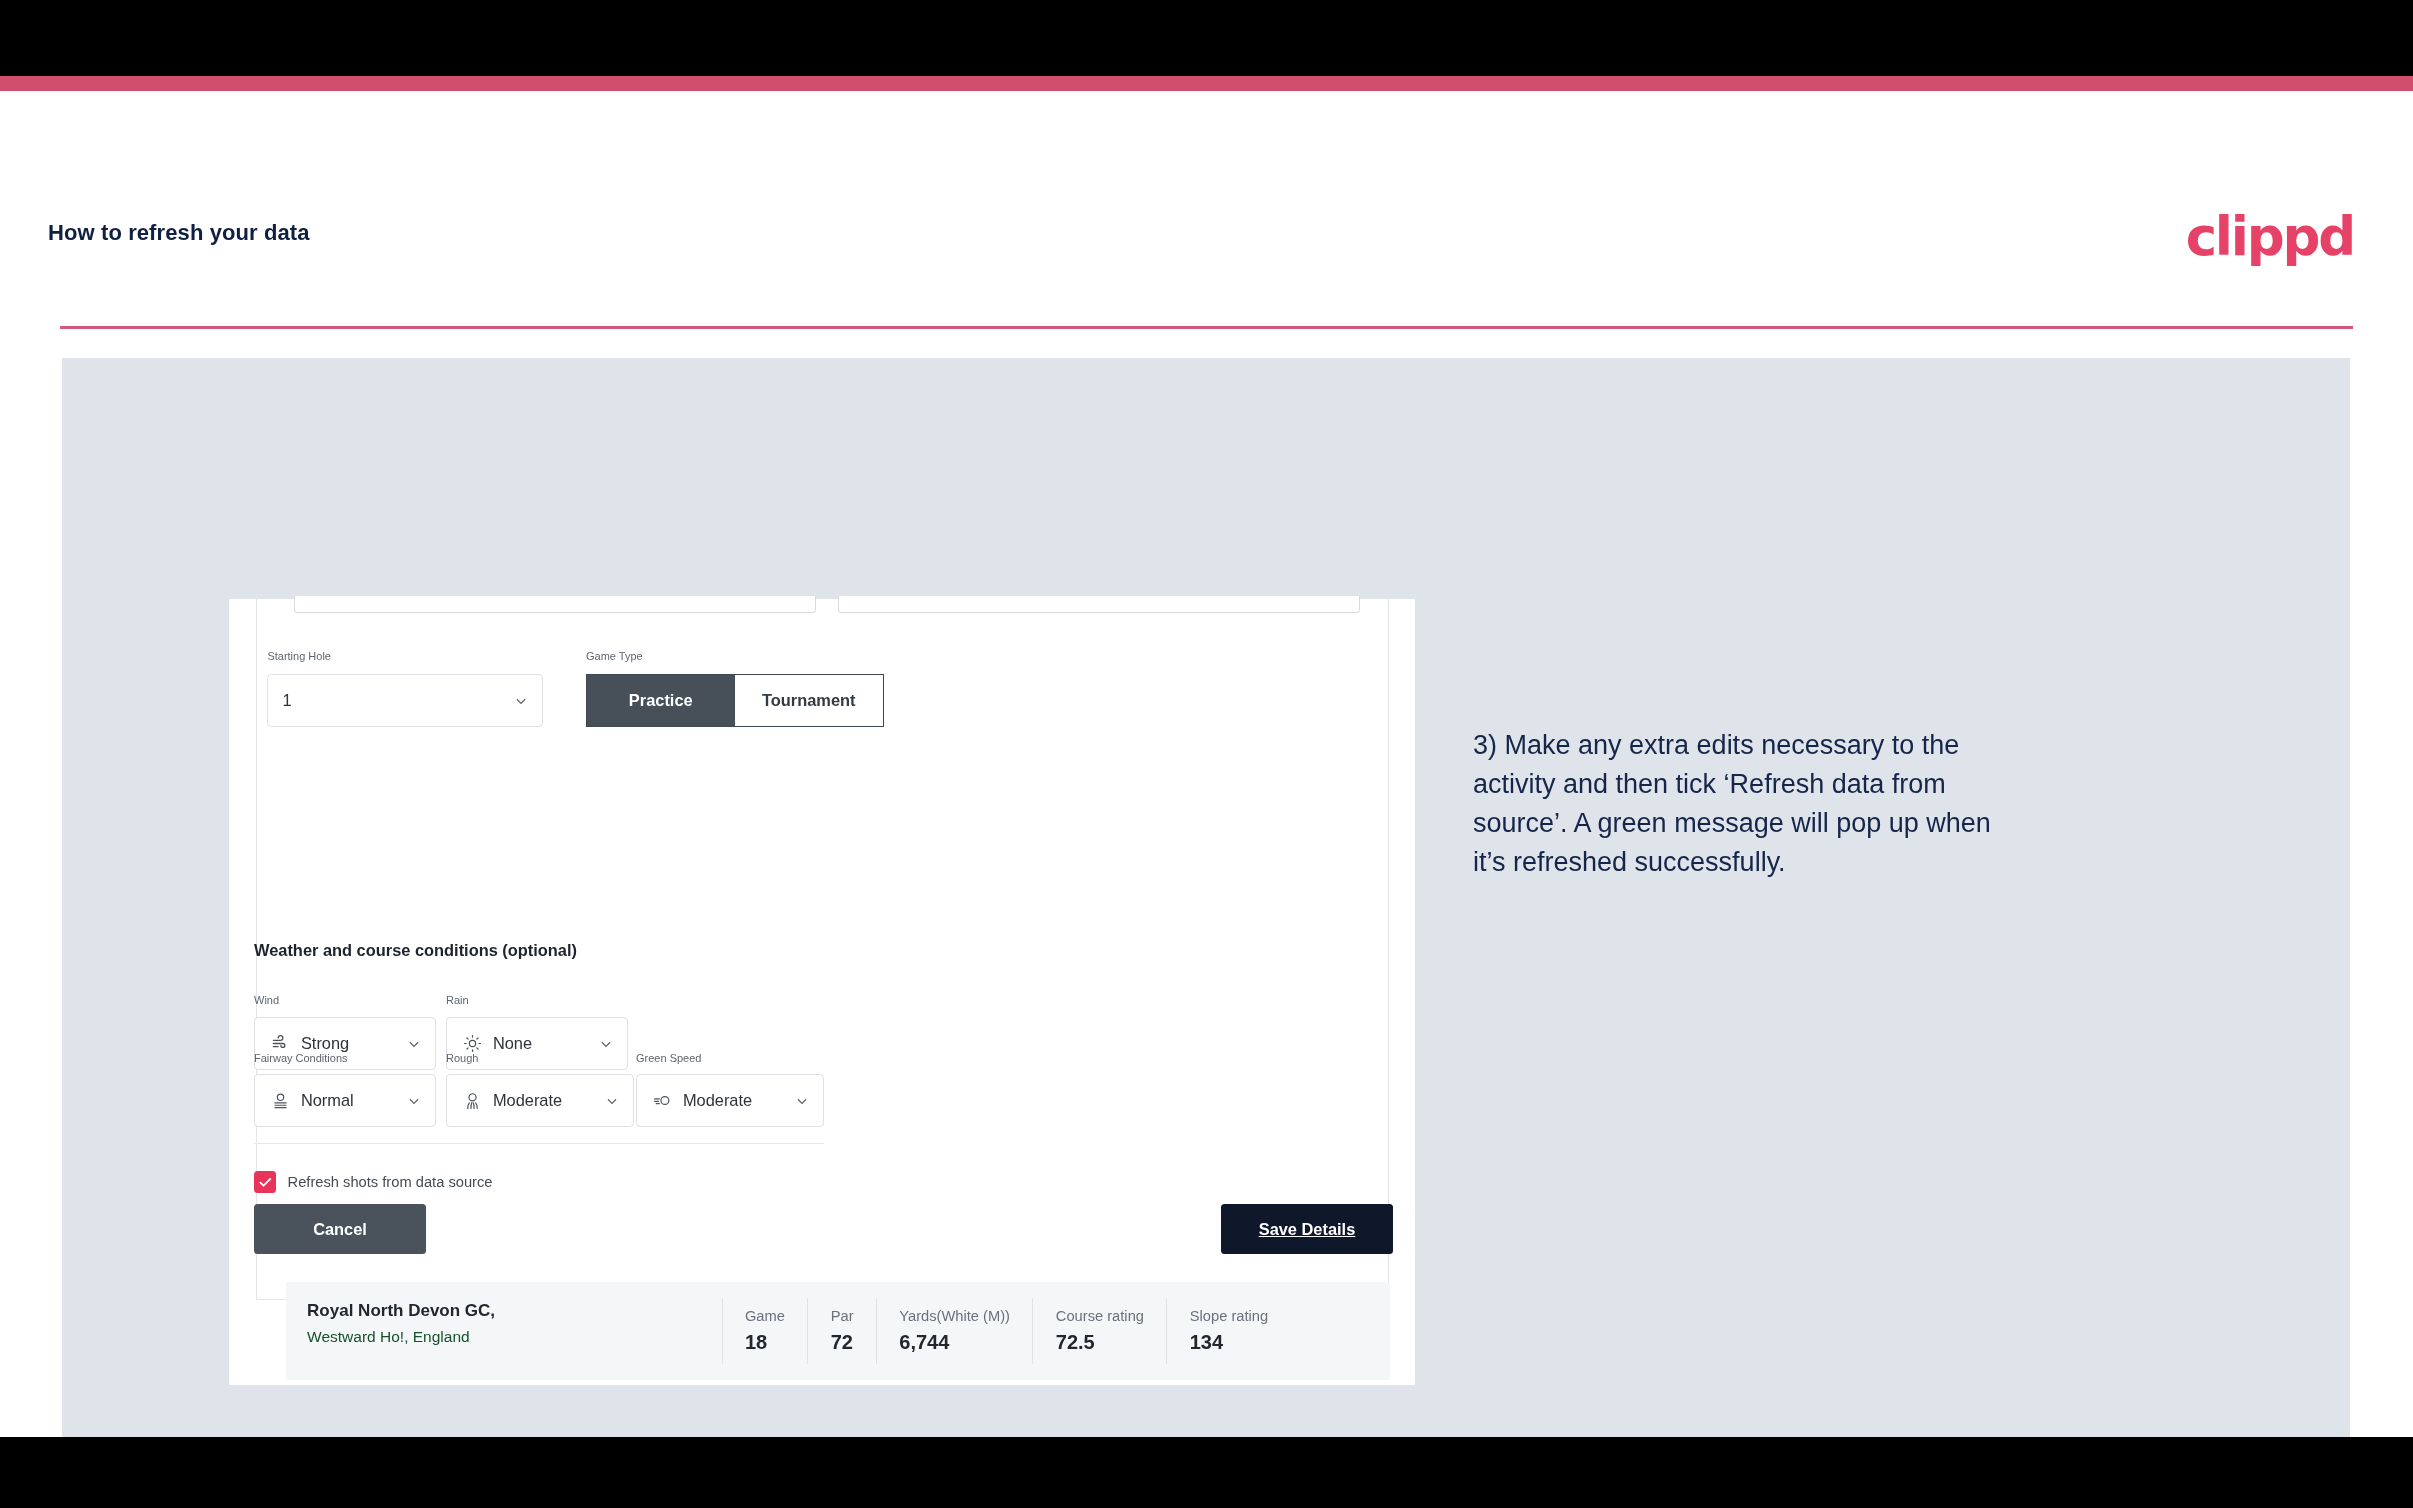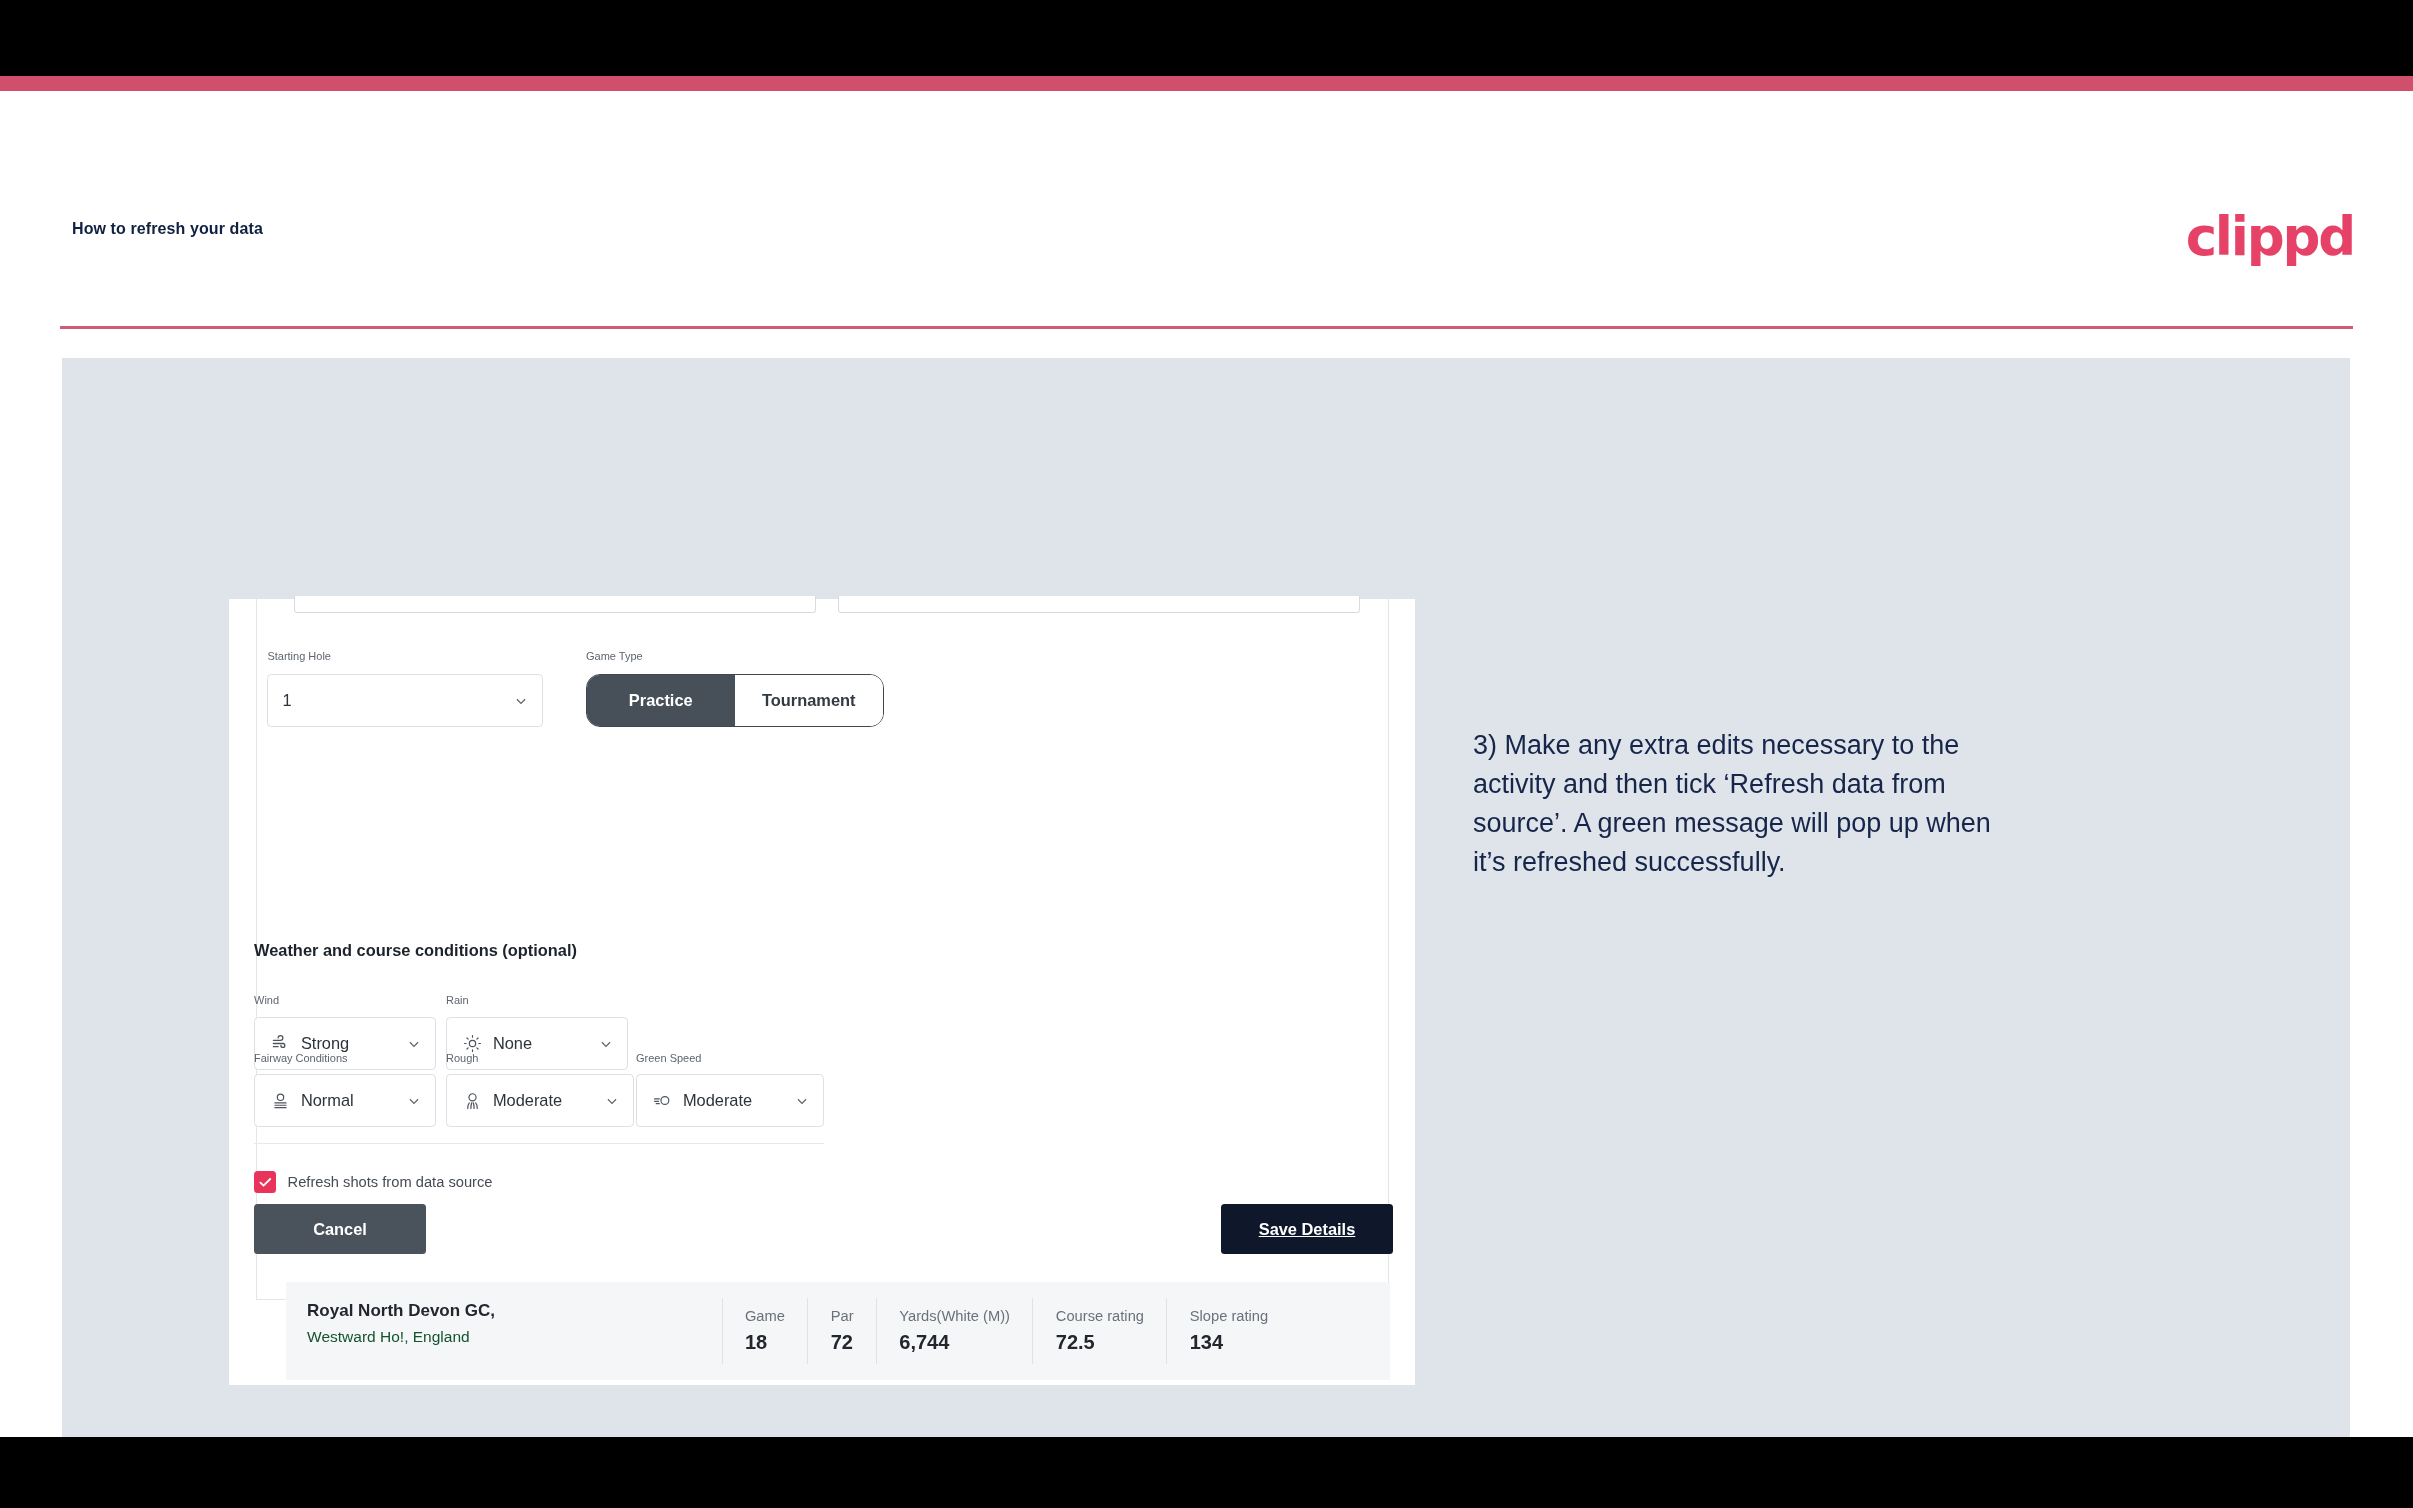--- a/index.html
+++ b/index.html
@@ -15,22 +15,22 @@
   .topbar-pink  { position:absolute; left:0; top:76px; width:2413px; height:14.7px; background:#cf4f6c; }
   .bottombar-black { position:absolute; left:0; top:1437px; width:2413px; height:72px; background:#000; }
 
   .slide {
     position:absolute; left:0; top:91px; width:2413px; height:1346px;
     background:#ffffff;
   }
 
   
   .hdr-title {
-    position:absolute; left:72px; top:129px;
-    font-size:16px; font-weight:bold; color:#102040; letter-spacing:0.1px;
+    position:absolute; left:48px; top:129px;
+    font-size:22px; font-weight:bold; color:#102040; letter-spacing:0.1px;
   }
   .hdr-logo {
     position:absolute; right:59px; top:119px;
     font-size:53px; font-weight:bold; color:#e8republic;
     color:#e64268;
     letter-spacing:-2.2px; line-height:1;
     font-family:"DejaVu Sans", sans-serif;
   }
   .hdr-rule {
     position:absolute; left:60px; top:235px; width:2293px; height:2.6px; background:#d4havia;
@@ -87,21 +87,21 @@
   .select .val { font-size:16.4px; color:#2d333b; }
   .select .chev {
     position:absolute; right:14px; top:50%; transform:translateY(-50%);
     width:14px; height:14px;
   }
   .select .ic { width:22.4px; height:22.4px; margin-right:9.5px; flex:0 0 22.4px;
                 display:flex; align-items:center; justify-content:center; }
 
   
   .toggle {
-    position:absolute; display:flex; height:53px; border-radius:14px; overflow:hidden;
+    position:absolute; display:flex; height:53px; border-radius:0; overflow:hidden;
     border:0.9px solid #3f4751;
   }
   .toggle .seg {
     display:flex; align-items:center; justify-content:center;
     font-size:16.4px; font-weight:600;
   }
   .toggle .seg.active { background:#474f59; color:#ffffff; }
   .toggle .seg.idle { background:#ffffff; color:#333a43; }
 
   

